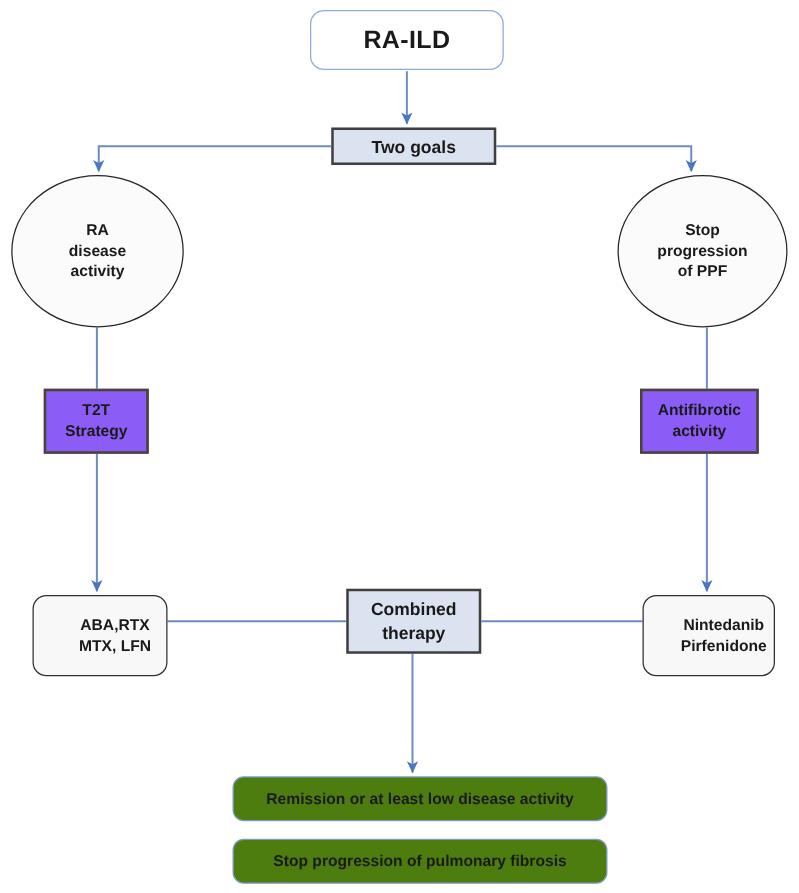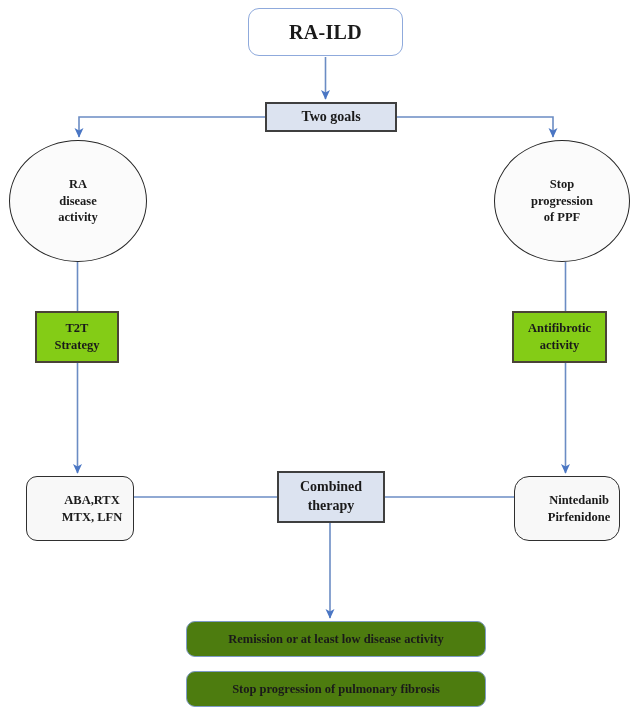--- a/index.html
+++ b/index.html
@@ -29,21 +29,20 @@
     position: absolute;
     box-sizing: border-box;
     display: flex;
     flex-direction: column;
     align-items: center;
     justify-content: center;
     text-align: left;
     color: #1a1a1a;
     font-weight: bold;
     line-height: 1.35;
-    font-family: Liberation Serif, serif;
   }
   
   .n-title {
     left: 248px;
     top: 8px;
     width: 155px;
     height: 48px;
     border: 1.5px solid #8faadc;
     border-radius: 11px;
     background: #ffffff;
@@ -83,21 +82,21 @@
   }
   .n-circle-right {
     left: 494px;
     top: 140px;
     width: 136px;
     height: 122px;
   }
   
   .n-cream-sq {
     border: 2px solid #4a4336;
-    background: #84cc16;
+    background: #8b5cf6;
     font-size: 12.5px;
   }
   .n-t2t {
     left: 35px;
     top: 311px;
     width: 84px;
     height: 52px;
   }
   .n-antifib {
     left: 512px;
@@ -117,21 +116,20 @@
     left: 26px;
     top: 476px;
     width: 108px;
     height: 65px;
   }
   .n-drug-right {
     left: 514px;
     top: 476px;
     width: 106px;
     height: 65px;
-    border-radius: 15px;
   }
   
   .n-outcome {
     border: 1.8px solid #7f9bc7;
     border-radius: 9px;
     background: #4d7c0f;
     font-size: 12.5px;
   }
   .n-outcome-1 {
     left: 186px;

